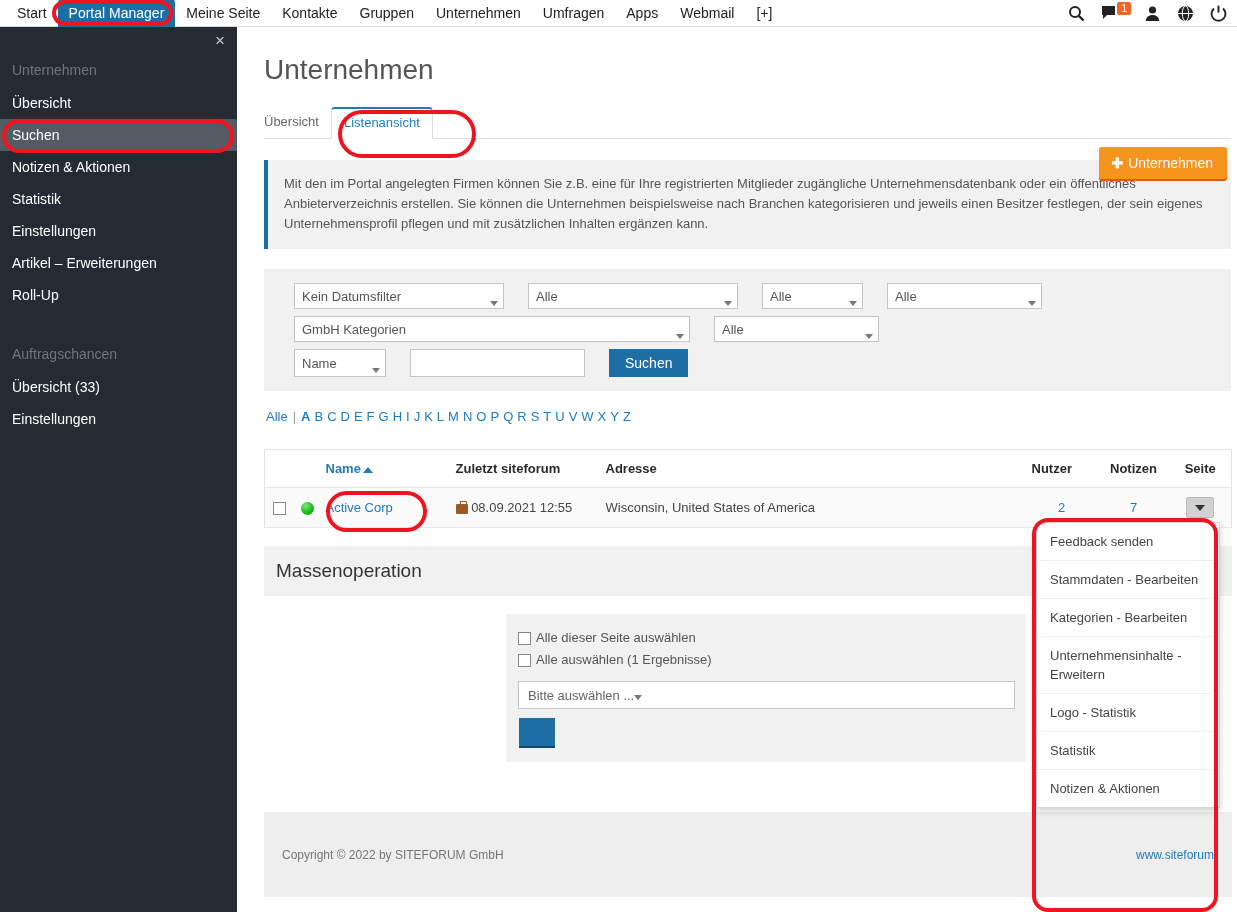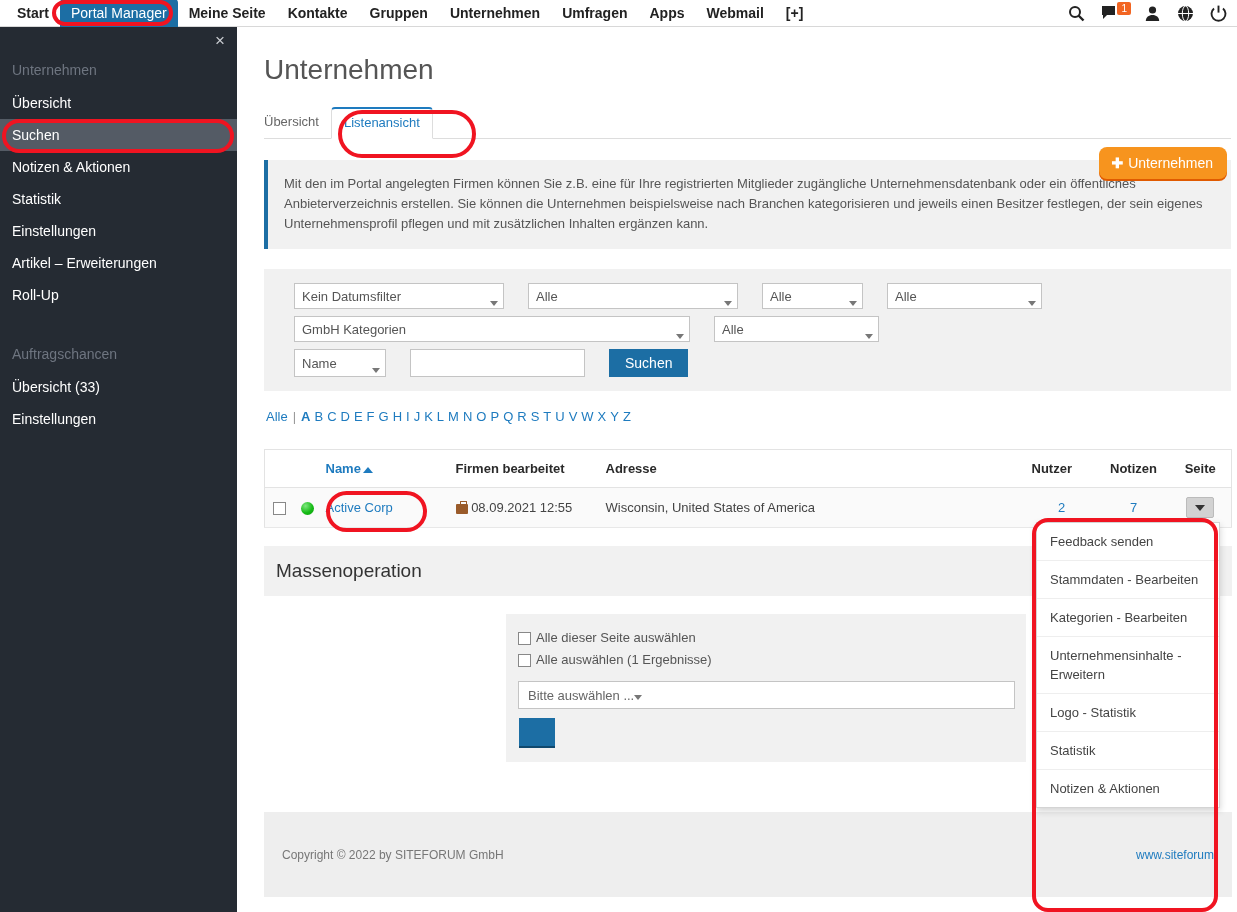--- a/index.html
+++ b/index.html
@@ -18,21 +18,21 @@
   
   .topnav {
     position: absolute; top: 0; left: 0; width: 1237px; height: 27px;
     background: #ffffff;
     border-bottom: 1px solid #d8d8d8;
     display: flex; align-items: center;
   }
   .topnav-items { display: flex; align-items: center; height: 27px; padding-left: 6px; }
   .nav-item {
     font-size: 14px; color: #222; padding: 1px 11px; line-height: 18px;
-    white-space: nowrap; cursor: pointer; font-weight: bold;
+    white-space: nowrap; cursor: pointer;
   }
   .nav-item.active {
     background: #1c6ea4; color: #fff; border-radius: 4px 4px 0 0;
     font-weight: normal; padding: 5px 11px;
   }
   .topnav-right {
     position: absolute; right: 10px; top: 0; height: 27px;
     display: flex; align-items: center; gap: 16px;
   }
   .ticon { width: 17px; height: 17px; display:inline-block; position: relative; }
@@ -83,21 +83,21 @@
   }
   .tab.active {
     color: #1e7bbf; border: 1px solid #ddd; border-bottom: 1px solid #fff;
     border-top: 2px solid #1e7bbf;
     background: #fff; border-radius: 4px 4px 0 0;
     padding: 5px 12px 7px 12px; margin-bottom: -1px;
   }
   .btn-add {
     position: absolute; right: 10px; top: 120px;
     background: #f7941e; color: #fff; border: none;
-    font-size: 14px; padding: 8px 14px 8px 12px; border-radius: 8px;
+    font-size: 14px; padding: 8px 14px 8px 12px; border-radius: 3px;
     cursor: pointer; font-family: "Liberation Sans", sans-serif;
     box-shadow: 0 2px 0 #e05a00;
   }
 
   
   .info-box {
     margin: 21px 0 0 27px; width: 967px;
     background: #f1f1f1; border-left: 4px solid #1c6ea4;
     padding: 14px 18px 15px 16px;
     font-size: 13px; color: #555; line-height: 20px;
@@ -368,21 +368,21 @@
     <div class="alpha" id="alpha"><a>Alle</a><span class="sep">|</span><a class="bold">A</a><a>B</a><a>C</a><a>D</a><a>E</a><a>F</a><a>G</a><a>H</a><a>I</a><a>J</a><a>K</a><a>L</a><a>M</a><a>N</a><a>O</a><a>P</a><a>Q</a><a>R</a><a>S</a><a>T</a><a>U</a><a>V</a><a>W</a><a>X</a><a>Y</a><a>Z</a></div>
 
     <table class="tbl">
       <thead>
         <tr>
           <th style="width:30px"></th>
           <th style="width:24px"></th>
           <th class="lnk" style="width:130px">
             <span>Name</span><span class="caret-up-sm"></span>
           </th>
-          <th style="width:150px">Firmen bearbeitet</th>
+          <th style="width:150px">Zuletzt siteforum</th>
           <th>Adresse</th>
           <th style="width:72px;text-align:left">Nutzer</th>
           <th style="width:72px;text-align:center">Notizen</th>
           <th style="width:62px;text-align:center">Seite</th>
         </tr>
       </thead>
       <tbody id="table-body">
           <tr>
             <td style="text-align:center"><span class="cbx"></span></td>
             <td style="text-align:center"><span class="dot"></span></td>

